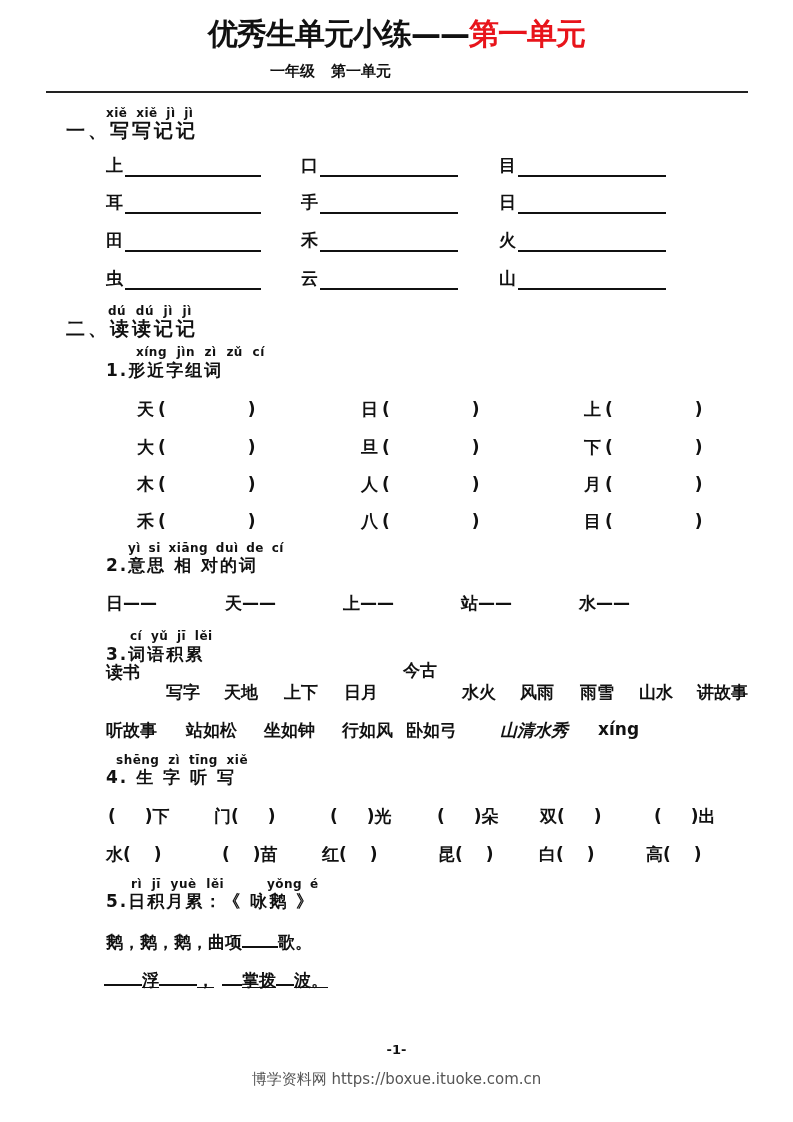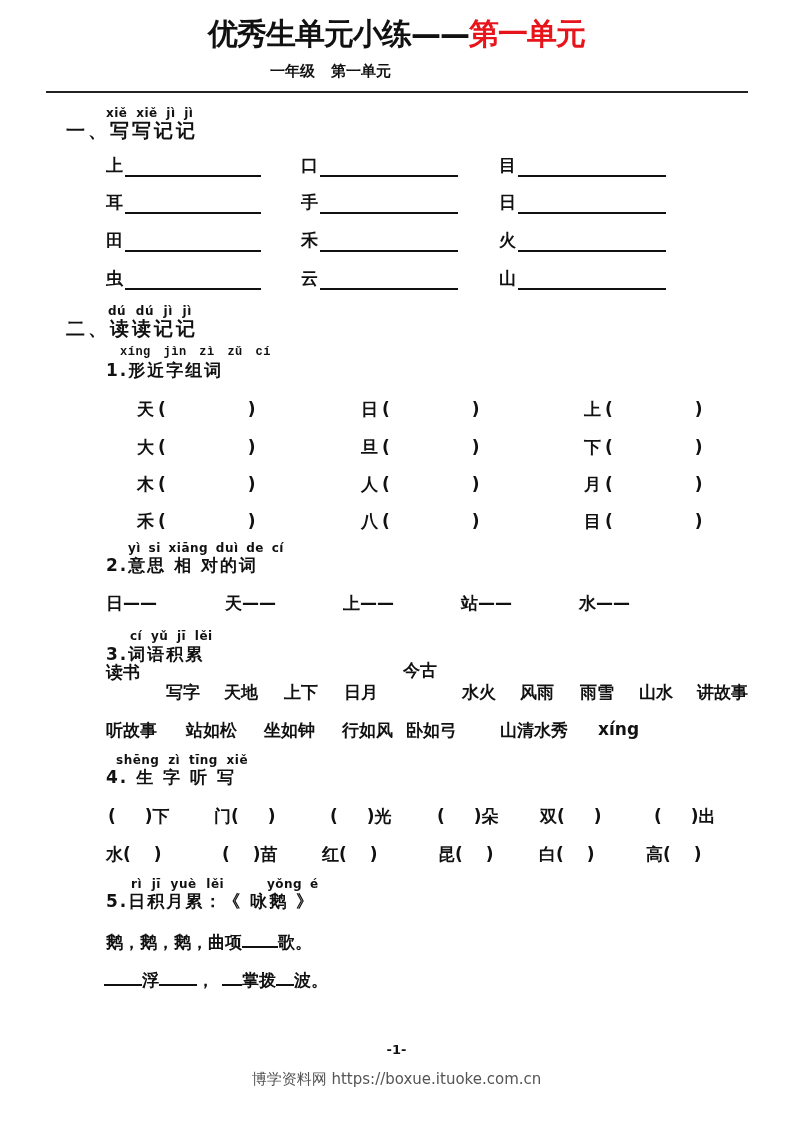--- a/index.html
+++ b/index.html
@@ -84,21 +84,21 @@
     </div>
     <div class="abs wr" style="top: 267px; left: 499px;">
       <span>山</span>
       <span class="line" style="width: 148px;"></span>
     </div>
   </div>
 
 <div class="abs py" style="top:304px;left:108px;word-spacing:5px;">dú dú jì jì</div>
 <div class="abs h1" style="top:316px;left:66px;">二、读读记记</div>
 
-<div class="abs py" style="top:345px;left:120px;word-spacing:5px;font-family:Liberation Mono, monospace;">xíng jìn zì zǔ cí</div>
+<div class="abs py" style="top:345px;left:136px;word-spacing:5px;">xíng jìn zì zǔ cí</div>
 <div class="abs h2" style="top:359px;left:106px;">1.形近字组词</div>
 <div id="p1grid">
     <div class="abs pr" style="top: 398px; left: 137px;"><span>天</span><span style="margin-left: 4px;">(</span><span class="gap" style="width: 82px;"></span><span>)</span></div>
     <div class="abs pr" style="top: 398px; left: 361px;"><span>日</span><span style="margin-left: 4px;">(</span><span class="gap" style="width: 82px;"></span><span>)</span></div>
     <div class="abs pr" style="top: 398px; left: 584px;"><span>上</span><span style="margin-left: 4px;">(</span><span class="gap" style="width: 82px;"></span><span>)</span></div>
     <div class="abs pr" style="top: 436px; left: 137px;"><span>大</span><span style="margin-left: 4px;">(</span><span class="gap" style="width: 82px;"></span><span>)</span></div>
     <div class="abs pr" style="top: 436px; left: 361px;"><span>旦</span><span style="margin-left: 4px;">(</span><span class="gap" style="width: 82px;"></span><span>)</span></div>
     <div class="abs pr" style="top: 436px; left: 584px;"><span>下</span><span style="margin-left: 4px;">(</span><span class="gap" style="width: 82px;"></span><span>)</span></div>
     <div class="abs pr" style="top: 473px; left: 137px;"><span>木</span><span style="margin-left: 4px;">(</span><span class="gap" style="width: 82px;"></span><span>)</span></div>
     <div class="abs pr" style="top: 473px; left: 361px;"><span>人</span><span style="margin-left: 4px;">(</span><span class="gap" style="width: 82px;"></span><span>)</span></div>
@@ -130,21 +130,21 @@
     <div class="abs txt" style="top: 681px; left: 462px;">水火</div>
     <div class="abs txt" style="top: 681px; left: 520px;">风雨</div>
     <div class="abs txt" style="top: 681px; left: 580px;">雨雪</div>
     <div class="abs txt" style="top: 681px; left: 639px;">山水</div>
     <div class="abs txt" style="top: 681px; left: 697px;">讲故事</div>
     <div class="abs txt" style="top: 719px; left: 106px;">听故事</div>
     <div class="abs txt" style="top: 719px; left: 186px;">站如松</div>
     <div class="abs txt" style="top: 719px; left: 264px;">坐如钟</div>
     <div class="abs txt" style="top: 719px; left: 342px;">行如风</div>
     <div class="abs txt" style="top: 719px; left: 406px;">卧如弓</div>
-    <div class="abs txt" style="top: 719px; left: 500px;">山清水秀</div>
+    <div class="abs txt" style="top: 719px; left: 500px; font-style: italic;">山清水秀</div>
     <div class="abs txt" style="top: 719px; left: 598px;">xíng</div>
   </div>
 
 <div class="abs py" style="top:753px;left:116px;word-spacing:4px;">shēng zì tīng xiě</div>
 <div class="abs h2" style="top:766px;left:106px;">4. 生 字 听 写</div>
 <div id="p4lines">
     <div class="abs txt" style="top: 805px; left: 108px; word-spacing: 6px;">(　 )下</div>
     <div class="abs txt" style="top: 805px; left: 214px; word-spacing: 6px;">门(　 )</div>
     <div class="abs txt" style="top: 805px; left: 330px; word-spacing: 6px;">(　 )光</div>
     <div class="abs txt" style="top: 805px; left: 437px; word-spacing: 6px;">(　 )朵</div>
@@ -158,18 +158,18 @@
     <div class="abs txt" style="top: 843px; left: 646px;">高(　 )</div>
   </div>
 
 <div class="abs py" style="top:877px;left:131px;word-spacing:5px;">rì jī yuè lěi</div>
 <div class="abs py" style="top:877px;left:267px;word-spacing:3px;">yǒng é</div>
 <div class="abs h2" style="top:890px;left:106px;">5.日积月累：《 咏鹅 》</div>
 
 <div class="abs txt" style="top:930px;left:106px;">
   <span>鹅，鹅，鹅，曲项</span><span class="blank" style="width:36px;"></span><span>歌。</span>
 </div>
-<div class="abs txt" style="top:968px;left:104px;">
+<div class="abs txt" style="top:968px;left:104px;text-decoration:underline;">
   <span class="blank" style="width:38px;"></span><span>浮</span><span class="blank" style="width:38px;"></span><span>，</span><span class="blank" style="width:20px;margin-left:8px;"></span><span>掌拨</span><span class="blank" style="width:18px;"></span><span>波。</span>
 </div>
 
 <div class="abs page-num">-1-</div>
 <div class="abs footer">博学资料网 https://boxue.ituoke.com.cn</div>
 
 </body></html>

